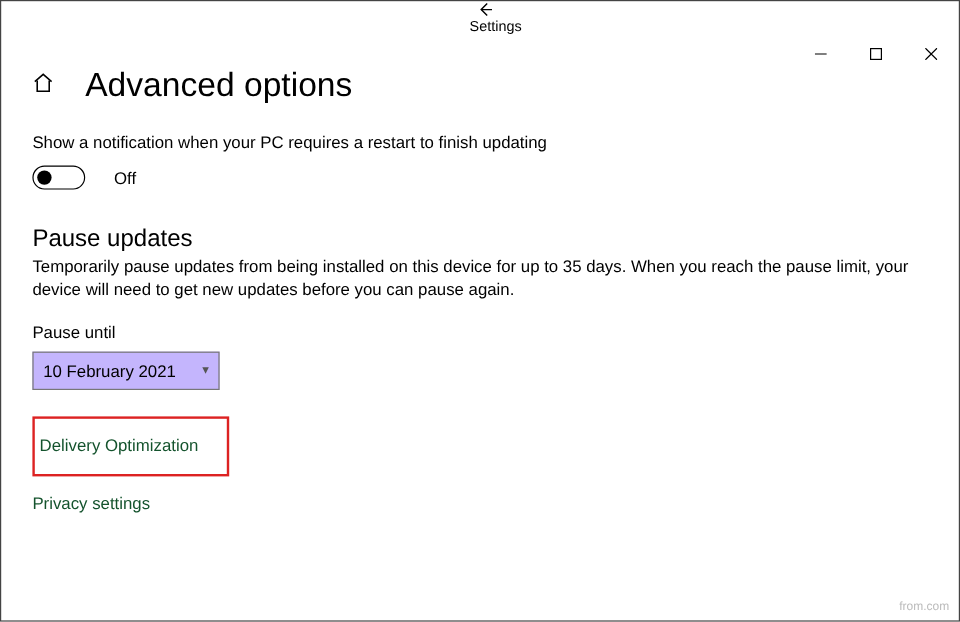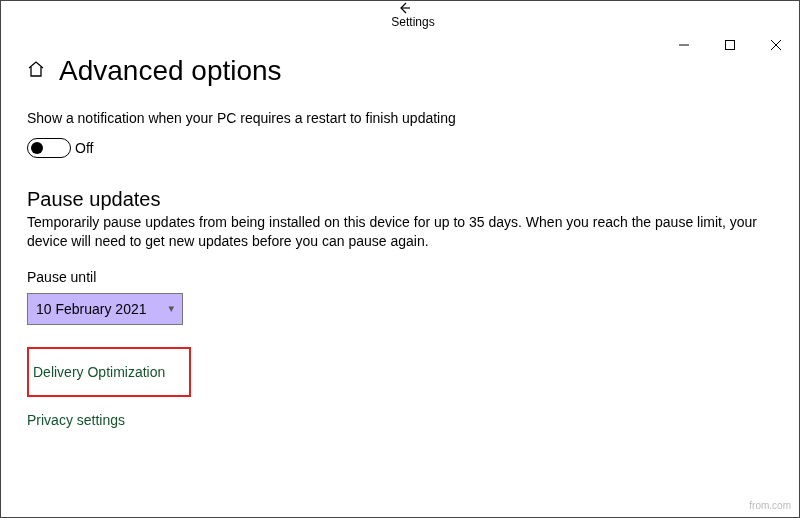--- a/index.html
+++ b/index.html
@@ -51,21 +51,21 @@
     justify-content: center;
     cursor: pointer;
   }
   .win-btn svg { stroke: #000; fill: none; }
   .content {
     padding: 10px 26px 0 26px;
   }
   .header-row {
     display: flex;
     align-items: center;
-    gap: 14px;
+    gap: 26px;
     margin-top: 12px;
   }
   .home-icon {
     font-size: 18px;
     cursor: pointer;
   }
   .page-title {
     font-size: 28px;
     font-weight: 400;
   }
@@ -80,21 +80,21 @@
   .desc {
     font-size: 14px;
     margin-top: 22px;
     line-height: 1.35;
     color: #000000;
   }
   .desc.tight { margin-top: 2px; }
   .toggle-row {
     display: flex;
     align-items: center;
-    gap: 4px;
+    gap: 24px;
     margin-top: 10px;
   }
   .toggle {
     width: 44px;
     height: 20px;
     border: 1px solid #000;
     border-radius: 10px;
     position: relative;
     cursor: pointer;
     background: #fff;

